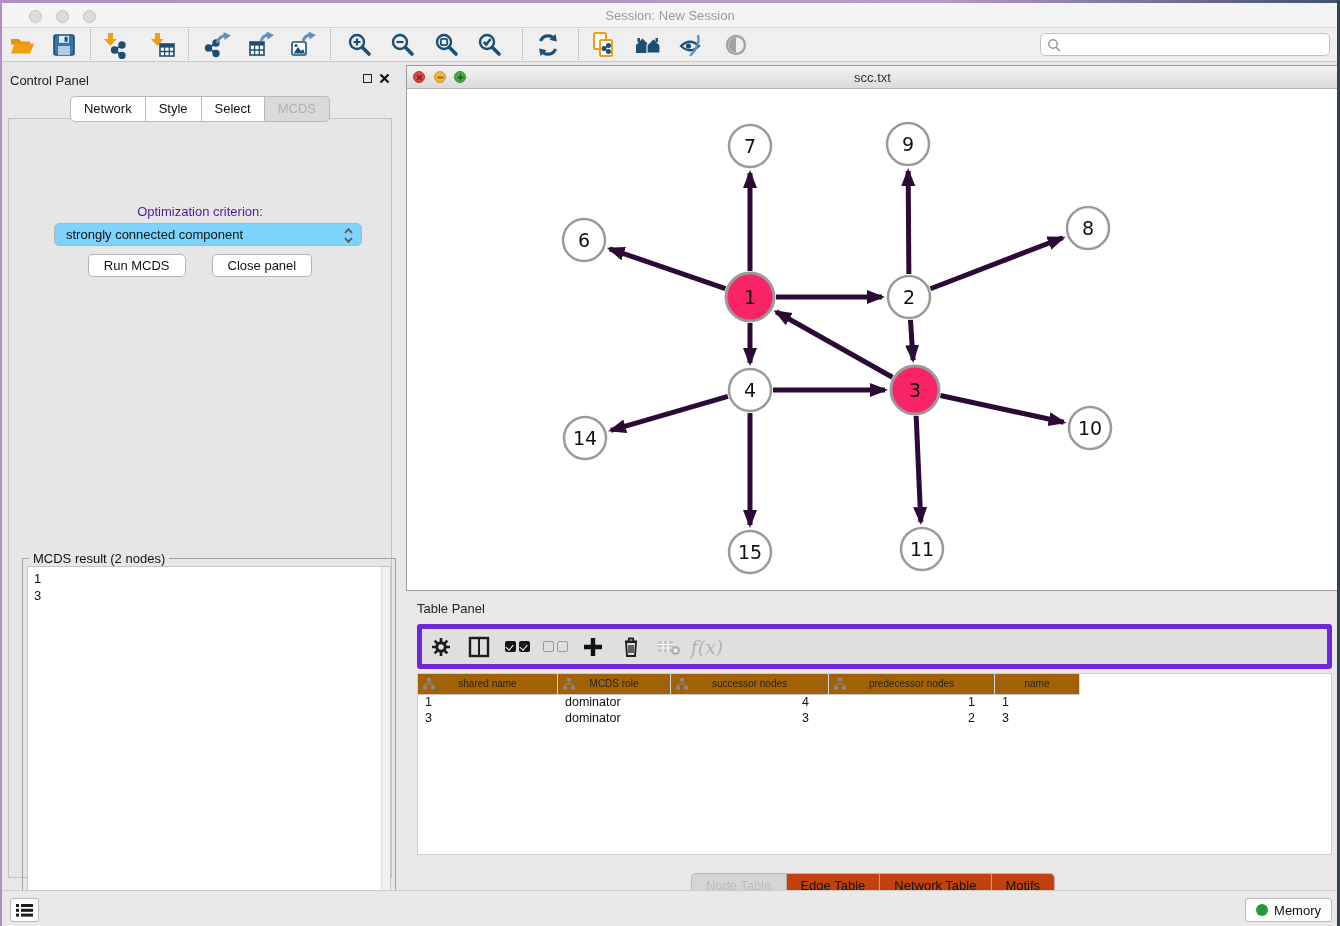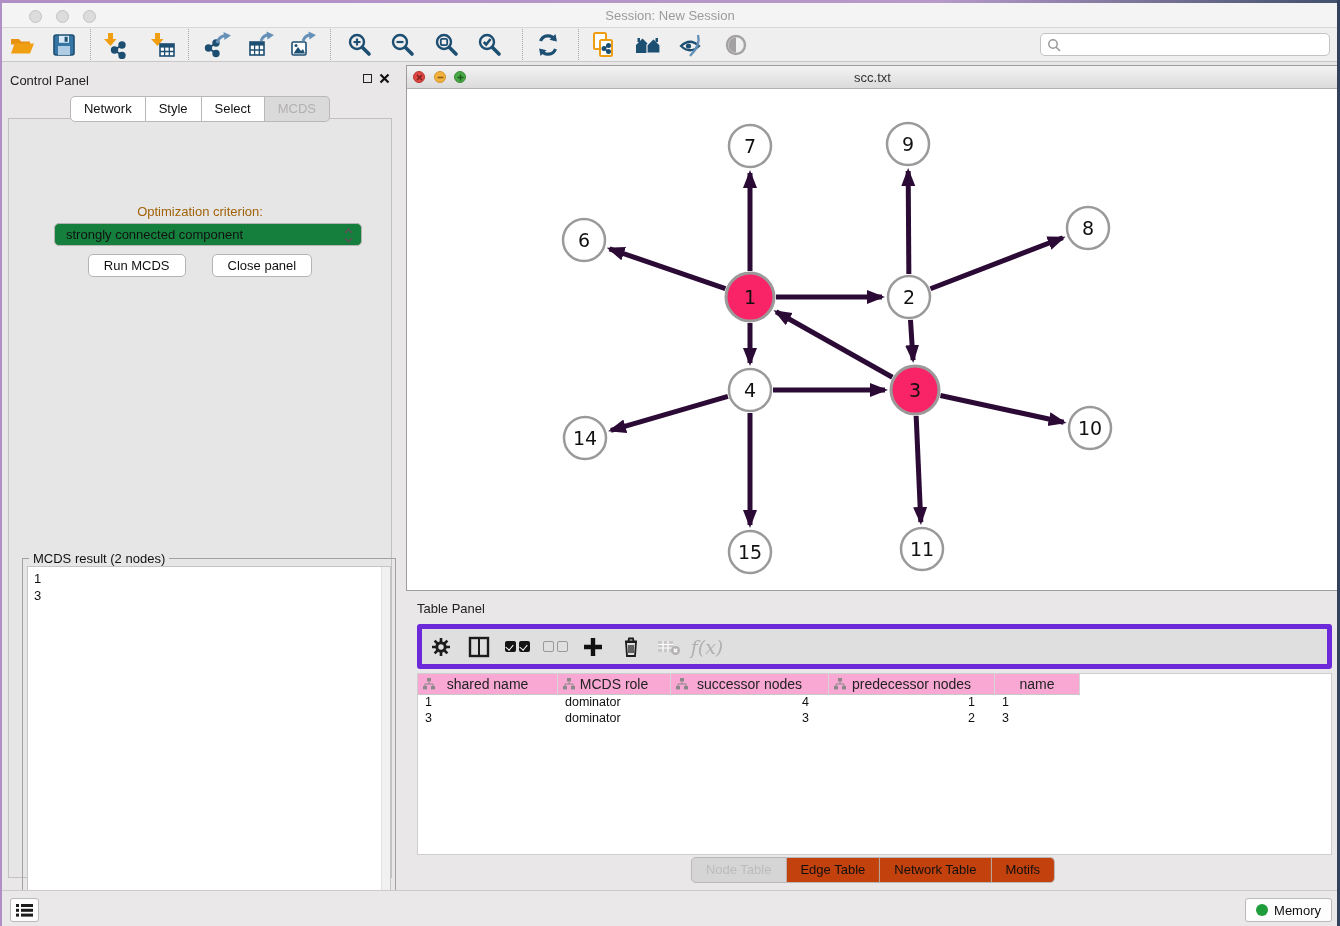--- a/index.html
+++ b/index.html
@@ -27,22 +27,22 @@
   .control-panel { position:absolute; left:0; top:65px; width:400px; height:820px; }
   .cp-title { position:absolute; left:10px; top:8px; font-size:13px; color:#222; }
   .panel-float { position:absolute; top:9px; width:9px; height:9px; border:1.5px solid #222; }
   .panel-close { position:absolute; top:8px; }
   .cp-body { position:absolute; left:8px; top:53px; width:384px; height:760px; background:#e7e6e6; border:1px solid #c2c0c0; }
   .cp-tabs { position:absolute; left:0; top:31px; width:100%; display:flex; justify-content:center; z-index:5; }
   .cp-tab { background:#fff; border:1px solid #b9b7b7; border-left:none; font-size:13px; color:#111; padding:4px 13px 5px; cursor:default; }
   .cp-tab:first-child { border-left:1px solid #b9b7b7; border-radius:5px 0 0 5px; }
   .cp-tab:last-child { border-radius:0 5px 5px 0; }
   .cp-tab.active { background:#dbdada; color:#b2b0b0; }
-  .opt-label { position:absolute; left:0; top:85px; width:100%; text-align:center; font-size:13px; color:#a16207; }
-  .dropdown { position:absolute; left:45px; top:104px; width:308px; height:23px; background:#15803d; border:1px solid #b5b3b3; border-radius:5px; font-size:13px; color:#111; display:flex; align-items:center; padding-left:11px; }
+  .opt-label { position:absolute; left:0; top:85px; width:100%; text-align:center; font-size:13px; color:#4c1d95; }
+  .dropdown { position:absolute; left:45px; top:104px; width:308px; height:23px; background:#7dd3fc; border:1px solid #b5b3b3; border-radius:5px; font-size:13px; color:#111; display:flex; align-items:center; padding-left:11px; }
   .dd-stepper { position:absolute; right:7px; top:3px; }
   .cp-buttons { position:absolute; left:0; top:135px; width:100%; display:flex; justify-content:center; gap:26px; }
   .btn { height:23px; background:#fff; border:1px solid #b5b3b3; border-radius:5px; font-size:13px; color:#111; padding:0 15px; display:flex; align-items:center; font-family:inherit; }
   .result-group { position:absolute; left:13px; top:439px; width:374px; height:376px; border:1px solid #a2a0a0; }
   .result-legend { position:absolute; left:6px; top:-8px; background:#e7e6e6; font-size:13px; color:#111; padding:0 4px; }
   .result-text { position:absolute; left:4px; top:7px; right:4px; bottom:4px; background:#fff; border:1px solid #c6c4c4; font-size:13px; color:#111; padding:3px 6px; white-space:pre; line-height:17px; }
   .result-scroll { position:absolute; right:0; top:0; width:9px; height:100%; background:#f1f1f1; border-left:1px solid #e0e0e0; }
 
   
   .net-window { position:absolute; left:406px; top:65px; width:933px; height:526px; border:1px solid #9e9c9c; background:#fff; }
@@ -60,28 +60,28 @@
   .tp-toolbar { position:absolute; left:11px; top:31px; width:915px; height:45px; background:#e0dfdf; border:5px solid #6d28d9; border-radius:3px; display:flex; align-items:center; }
   .tp-tool { width:38px; display:flex; justify-content:center; align-items:center; }
   .checkpair { display:flex; gap:3px; }
   .cbx { width:11px; height:11px; border-radius:2px; }
   .cbx.on { background:#141414; position:relative; }
   .cbx.on:after { content:""; position:absolute; left:2.5px; top:1.5px; width:4px; height:6px; border:solid #fff; border-width:0 1.8px 1.8px 0; transform:rotate(40deg); }
   .cbx.off { border:1.5px solid #9a9898; background:transparent; }
   .fx { font-family:"DejaVu Serif","Liberation Serif",serif; font-style:italic; font-size:19px; color:#b1afaf; }
   .ttable { position:absolute; left:11px; top:80px; width:915px; height:182px; background:#fff; border:1px solid #cfcdcd; }
   .thead { display:flex; height:21px; background:#fff; }
-  .th { position:relative; background:#f9a8d4; border-right:1px solid #d6d4d4; border-bottom:1px solid #c9c7c7; font-size:14px; color:#222; text-align:center; line-height:20px; }
+  .th { position:relative; background:#a16207; border-right:1px solid #d6d4d4; border-bottom:1px solid #c9c7c7; font-size:10px; color:#222; text-align:center; line-height:20px; }
   .th .treeicon { position:absolute; left:5px; top:4px; }
   .c0{width:140px;} .c1{width:113px;} .c2{width:158px;} .c3{width:166px;} .c4{width:85px;}
   .trow { display:flex; height:16px; font-size:12.5px; color:#111; }
   .tcell { overflow:hidden; white-space:nowrap; }
   .trow .c0,.trow .c1,.trow .c4 { text-align:left; padding-left:7px; }
   .trow .c2,.trow .c3 { text-align:right; padding-right:20px; }
-  .tp-tabs { position:absolute; left:50%; transform:translateX(-50%); top:264px; display:flex; }
+  .tp-tabs { position:absolute; left:50%; transform:translateX(-50%); top:280px; display:flex; }
   .tp-tab { background:#c2410c; border:1px solid #b9b7b7; border-left:none; font-size:13px; color:#111; padding:4px 14px 5px; }
   .tp-tab:first-child { border-left:1px solid #b9b7b7; border-radius:5px 0 0 5px; }
   .tp-tab:last-child { border-radius:0 5px 5px 0; }
   .tp-tab.active { background:#d6d5d5; color:#bdbbbb; }
 
   
   .statusbar { position:absolute; left:0; top:890px; width:100%; height:36px; background:#eae8e8; border-top:1px solid #cccaca; }
   .status-left-btn { position:absolute; left:10px; top:7px; width:29px; height:24px; background:#fdfdfd; border:1px solid #bbb9b9; border-radius:3px; display:flex; align-items:center; justify-content:center; }
   .memory-btn { position:absolute; right:8px; top:7px; height:24px; background:#fdfdfd; border:1px solid #bbb9b9; border-radius:3px; display:flex; align-items:center; gap:6px; padding:0 10px; font-size:13px; color:#111; }
   .mem-dot { width:12px; height:12px; border-radius:50%; background:#1f9d3a; }

